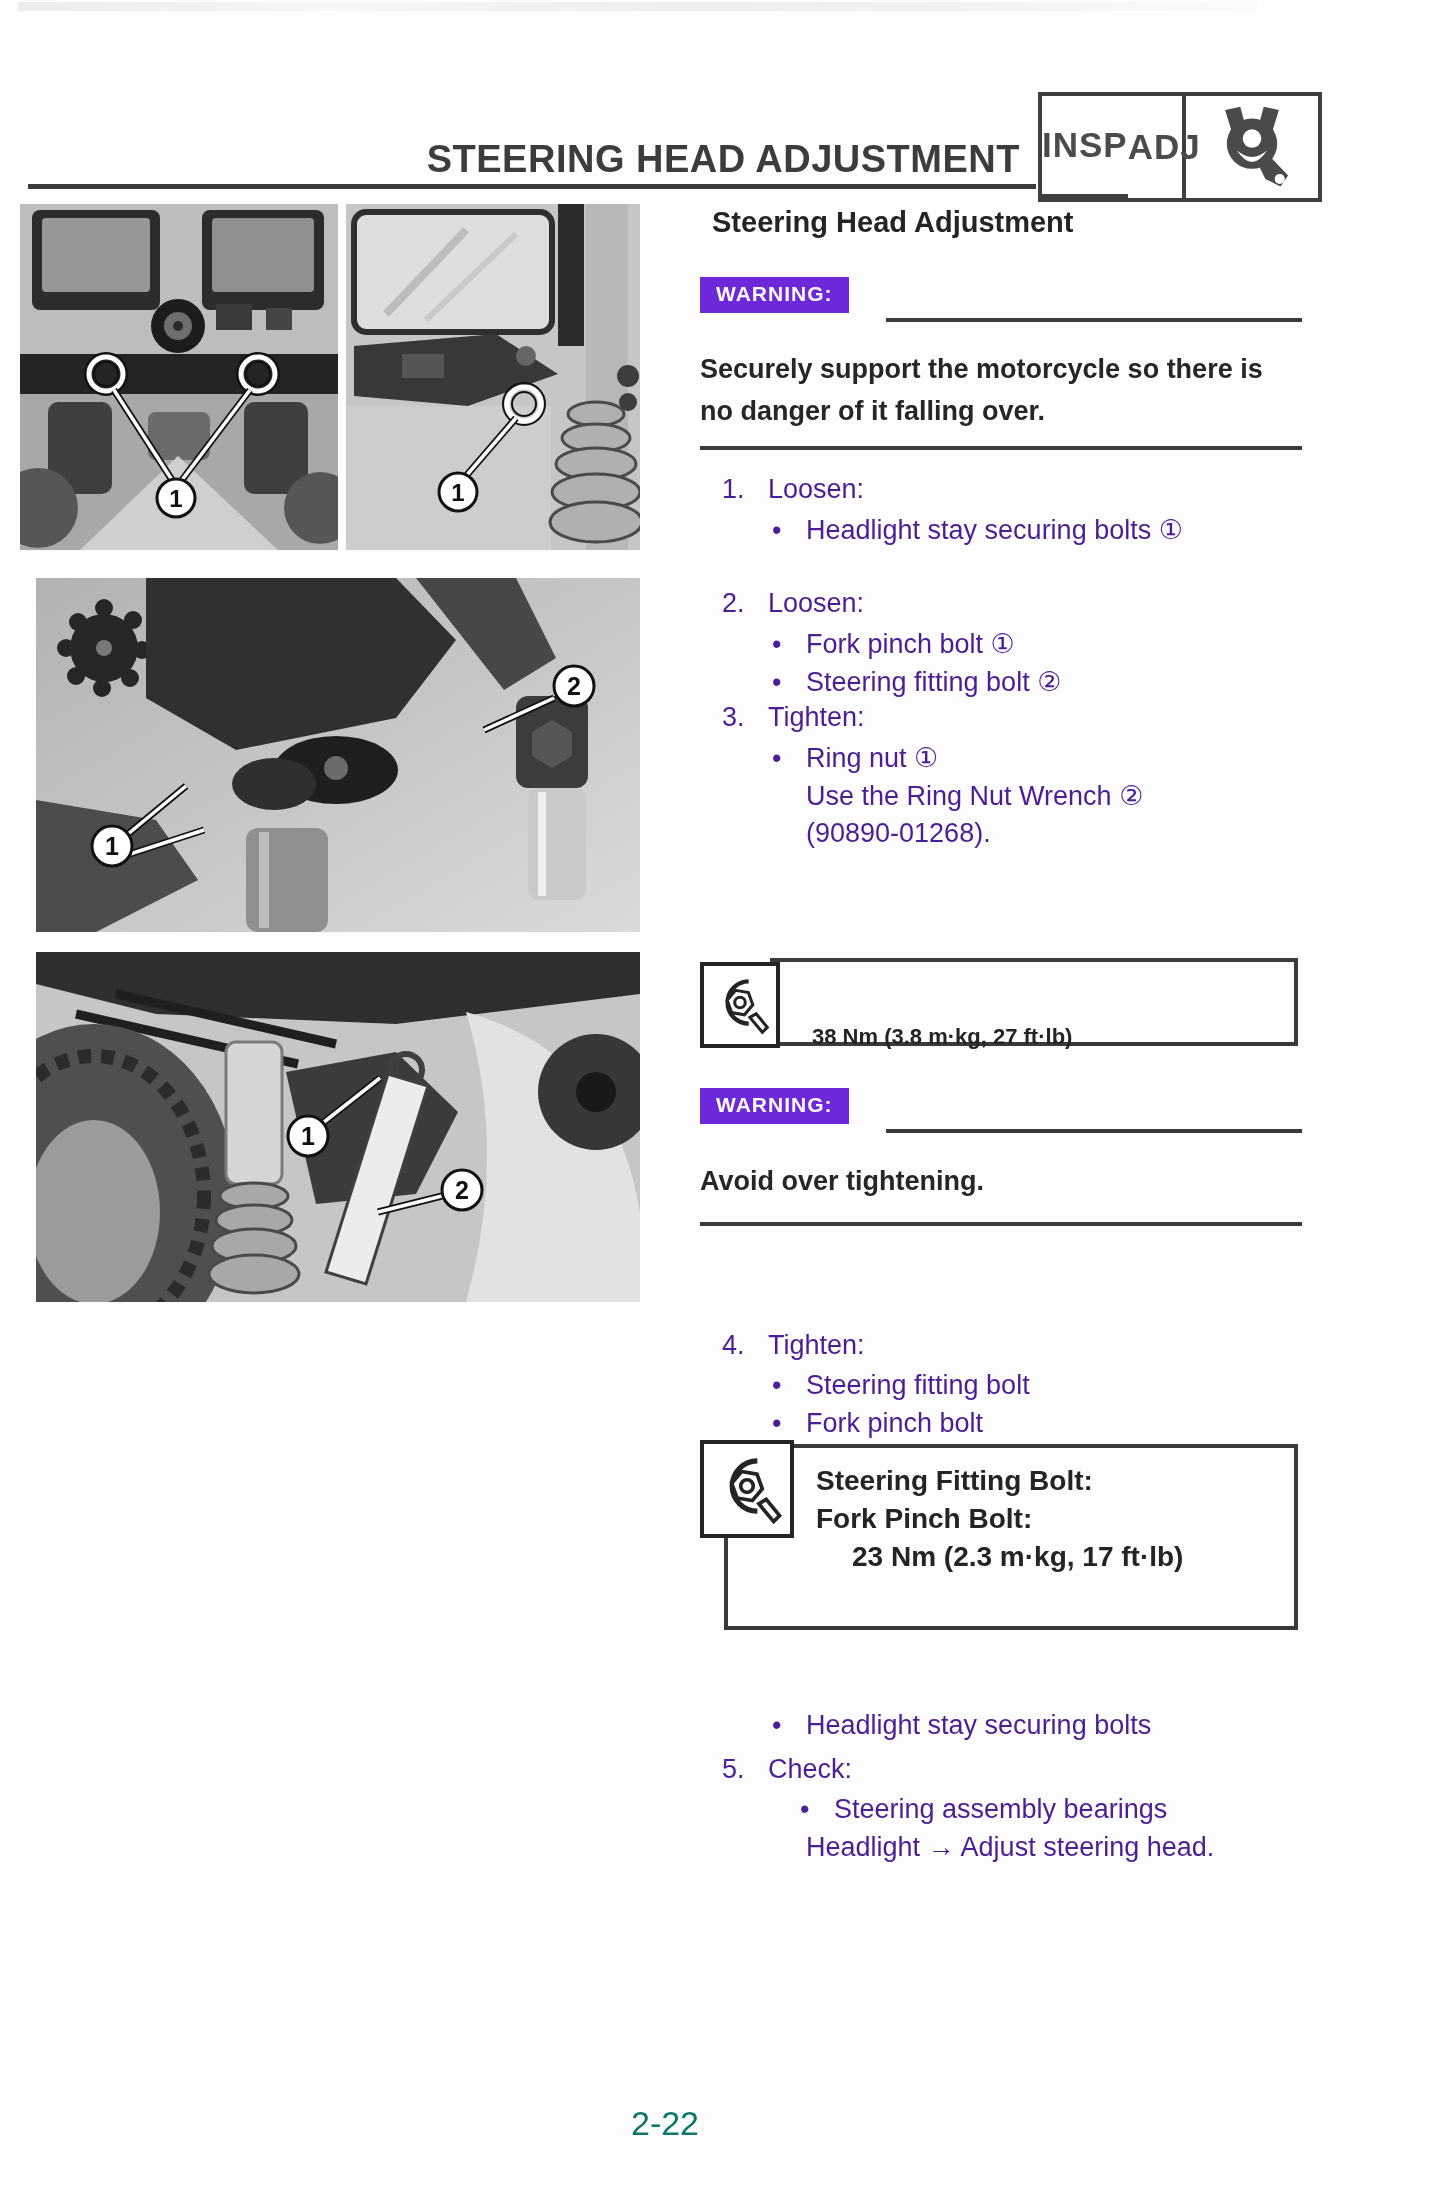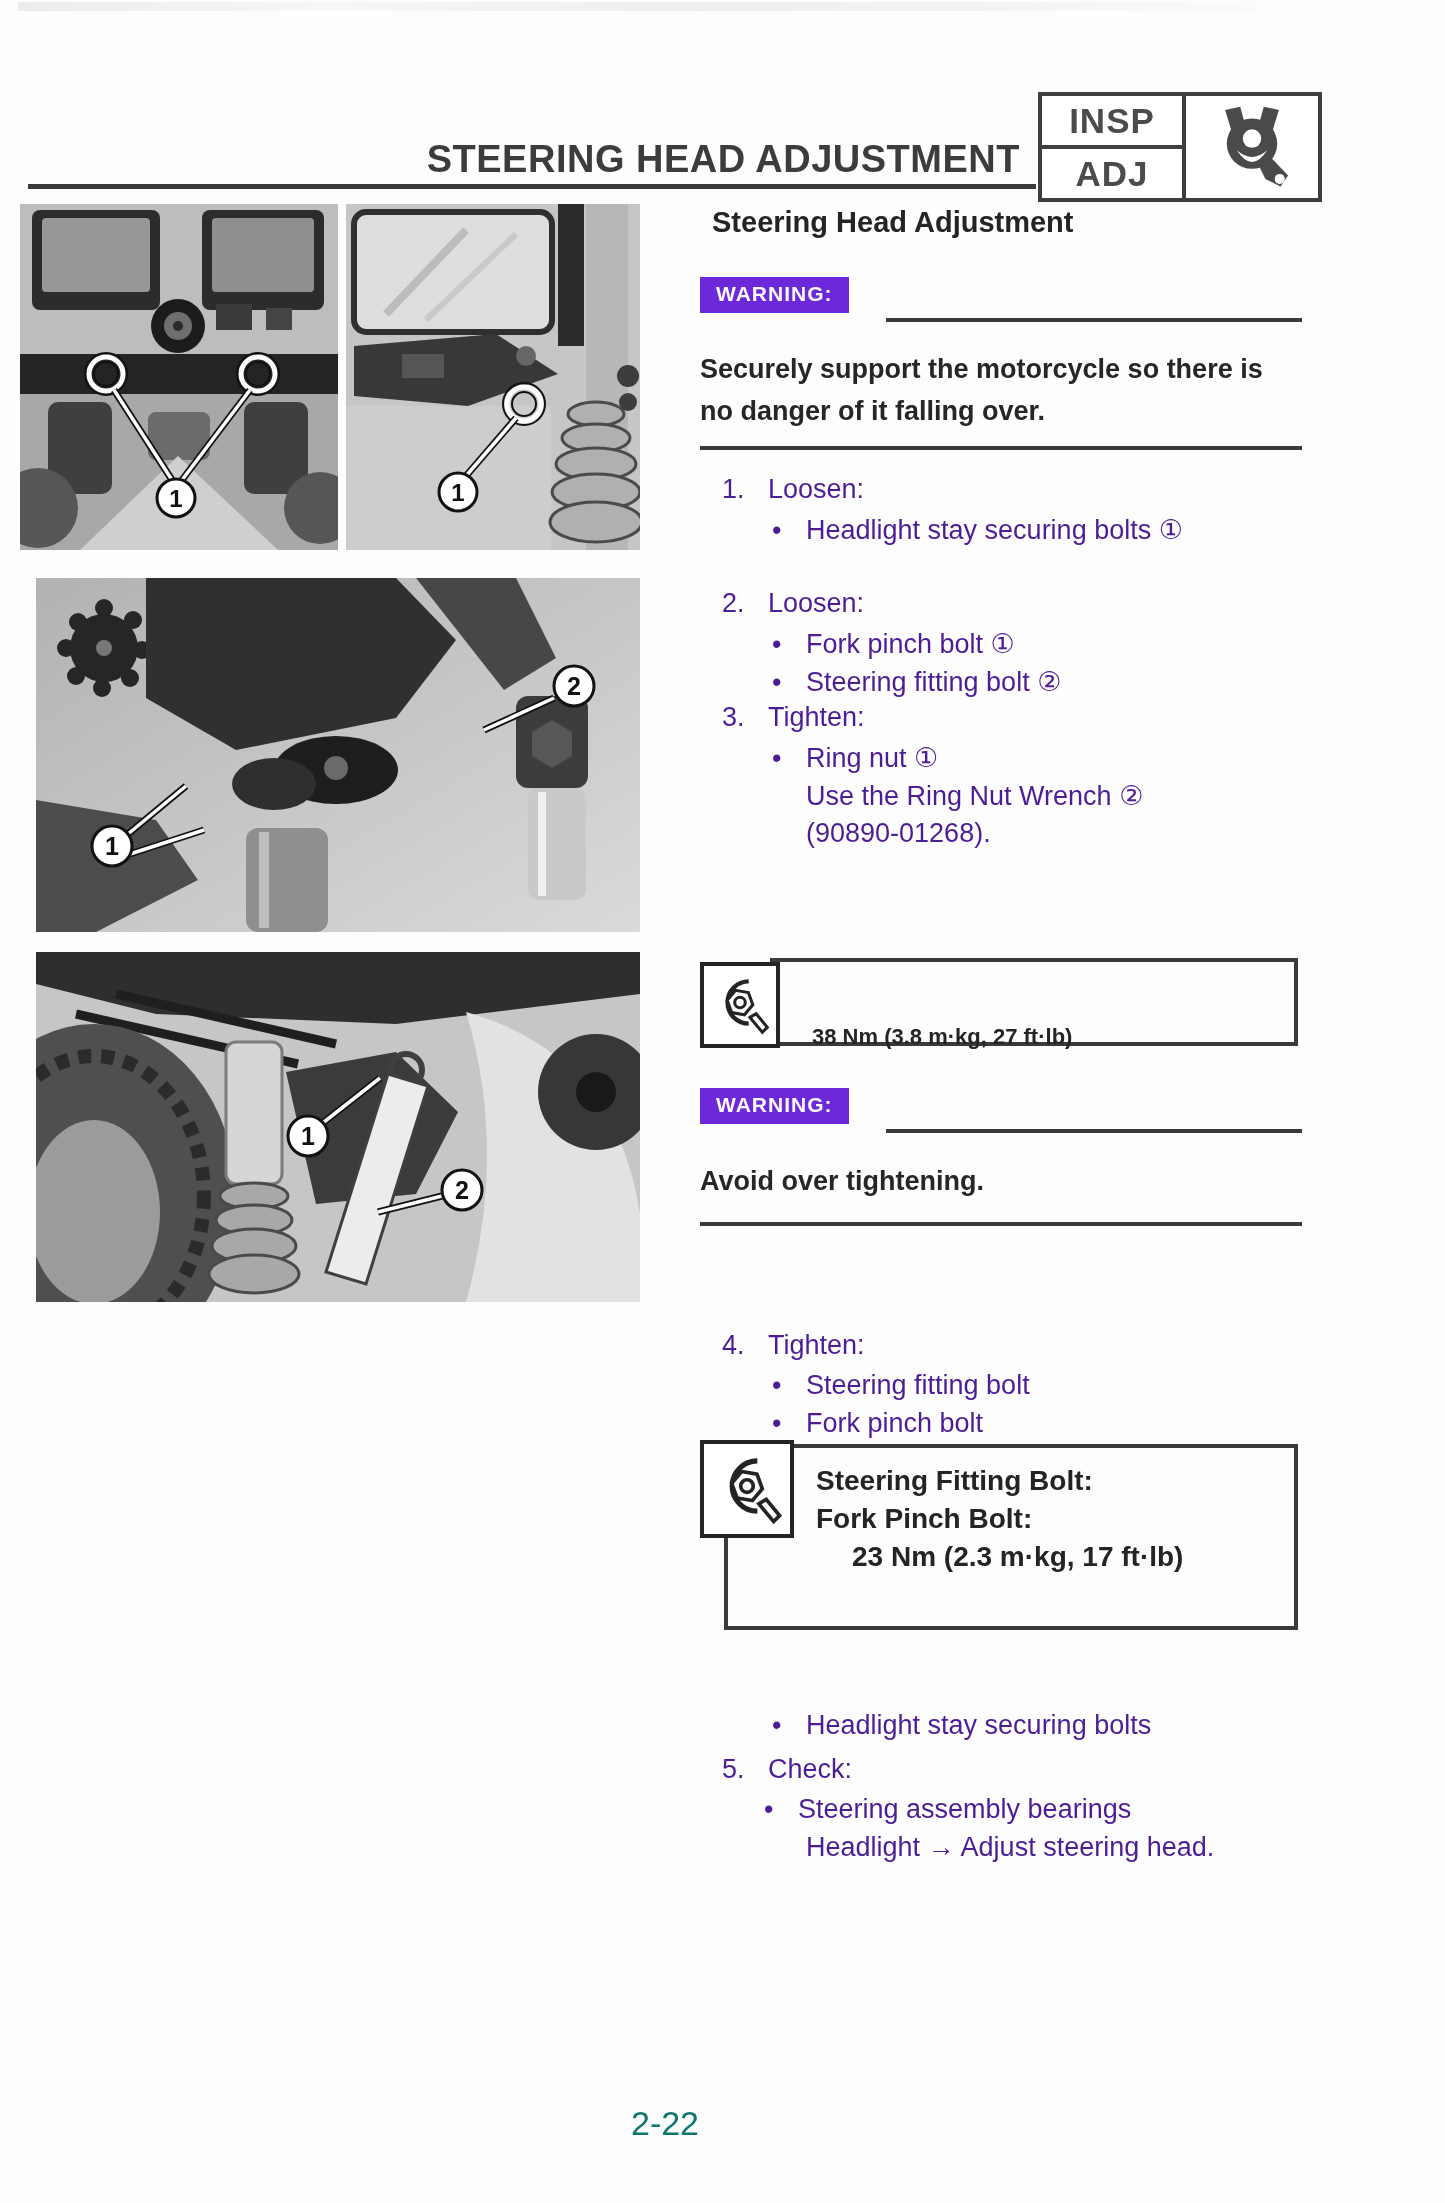--- a/index.html
+++ b/index.html
@@ -15,21 +15,21 @@
   
   .scan-top{left:18px;top:2px;width:1240px;height:9px;
     background:linear-gradient(90deg,#ececec,#f7f7f7 25%,#eeeeee 55%,#f4f4f4 80%,#fbfbfb);}
 
   
   .page-title{left:420px;top:138px;width:600px;text-align:right;
     font-size:38px;font-weight:700;letter-spacing:.5px;color:#3c3c3c;}
   .header-rule{left:28px;top:184px;width:1008px;height:5px;background:#3a3a3a;}
   .badge{left:1038px;top:92px;width:276px;height:102px;border:4px solid #3f3f3f;
     display:flex;background:#fff;}
-  .badge-left{width:140px;border-right:4px solid #3f3f3f;display:flex;flex-direction:column;}
+  .badge-left{width:140px;border-right:4px solid #3f3f3f;display:flex;flex-direction:row;}
   .badge-cell{flex:1;display:flex;align-items:center;justify-content:center;
     font-size:35px;font-weight:700;color:#4b4b4b;letter-spacing:1px;}
   .badge-cell.top{border-bottom:4px solid #3f3f3f;}
   .badge-right{flex:1;display:flex;align-items:center;justify-content:center;}
 
   
   .photo{background:#bfbfbf;box-shadow:0 0 0 1px #a8a8a8 inset;}
   .photo svg{display:block;}
 
   
@@ -328,20 +328,20 @@
       <div class="t2line nowrap indent">23 Nm (2.3 m·kg, 17 ft·lb)</div>
     </div>
   </div>
 
   <div class="abs srow nowrap" style="left:772px;top:1710px;">
     <span class="bullet-dot">•</span><span>Headlight stay securing bolts</span>
   </div>
   <div class="abs srow nowrap" style="left:722px;top:1754px;">
     <span class="snum">5.</span><span>Check:</span>
   </div>
-  <div class="abs srow nowrap" style="left:764px;top:1794px;">
+  <div class="abs srow nowrap" style="left:800px;top:1794px;">
     <span class="bullet-dot">•</span><span>Steering assembly bearings</span>
   </div>
   <div class="abs srow nowrap" style="left:806px;top:1832px;">Headlight → Adjust steering head.</div>
 
   <div class="abs page-num">2-22</div>
 
 </div>
 
 </body></html>

